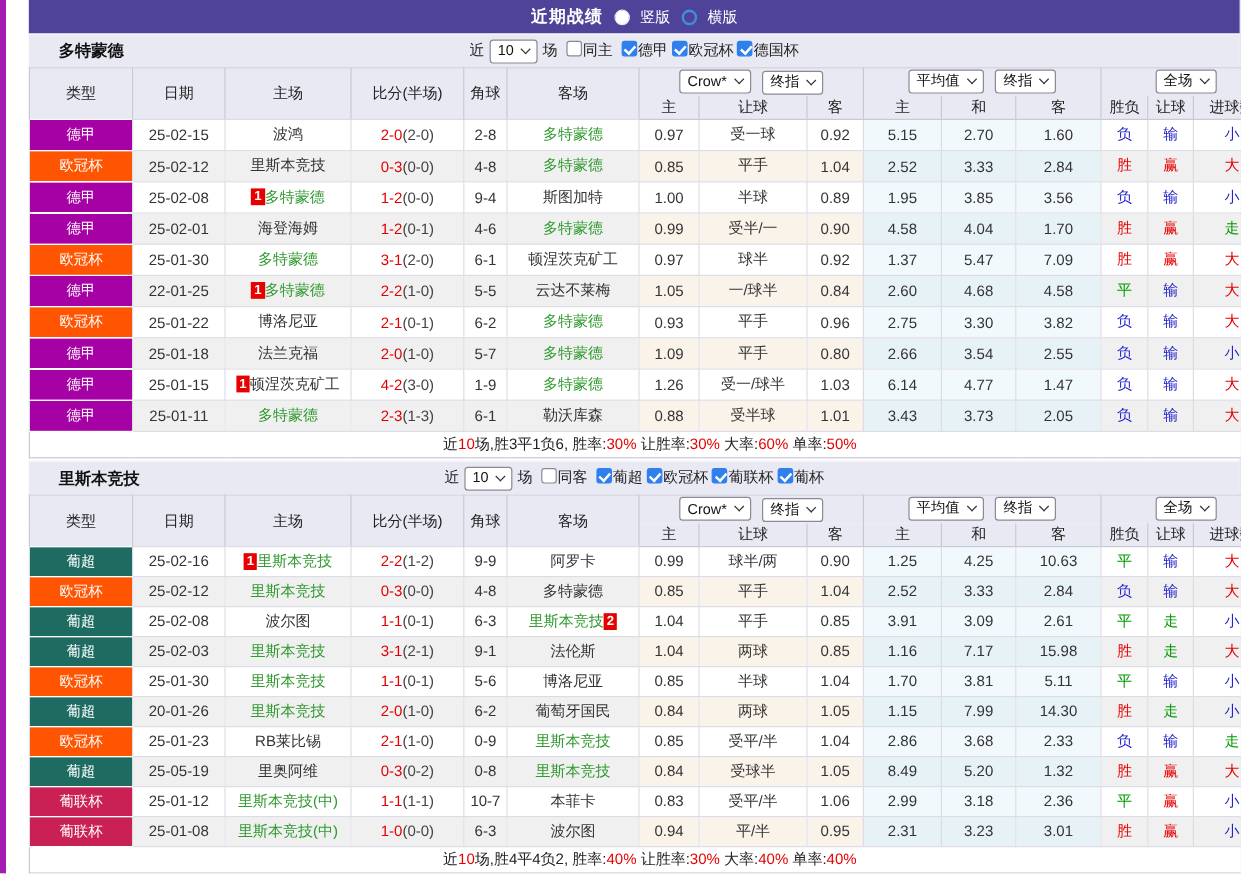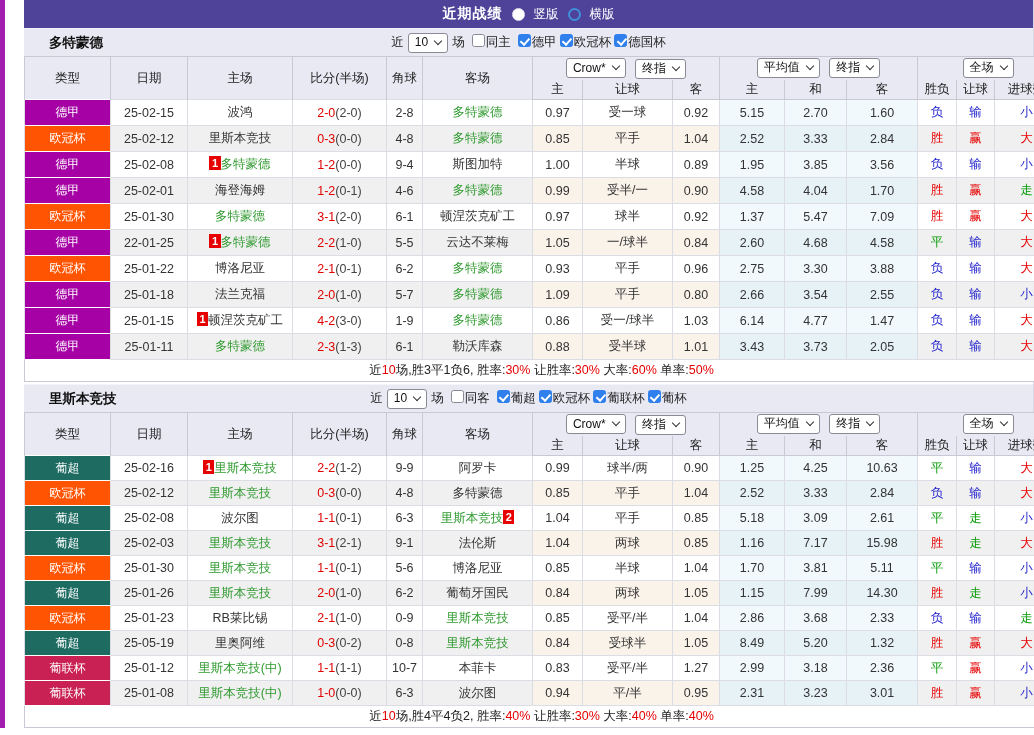--- a/index.html
+++ b/index.html
@@ -305,21 +305,21 @@
     <td class="c-plain">25-01-22</td>
     <td class="c-plain team-cell"><span>博洛尼亚</span></td>
     <td class="c-plain"><span class="score-main">2-1</span><span class="score-half">(0-1)</span></td>
     <td class="c-plain">6-2</td>
     <td class="c-plain team-cell"><span class="green">多特蒙德</span></td>
     <td class="c-crow">0.93</td>
     <td class="c-crow">平手</td>
     <td class="c-crow">0.96</td>
     <td class="c-avg">2.75</td>
     <td class="c-avg">3.30</td>
-    <td class="c-avg">3.88</td>
+    <td class="c-avg">3.82</td>
     <td class="c-plain res" style="color: rgb(35, 35, 204);">负</td>
     <td class="c-plain res" style="color: rgb(35, 35, 204);">输</td>
     <td class="c-plain res" style="color: rgb(230, 0, 0);">大</td>
   </tr>
 
   <tr>
     <td class="type" style="background: rgb(165, 1, 165);">德甲</td>
     <td class="c-plain">25-01-18</td>
     <td class="c-plain team-cell"><span>法兰克福</span></td>
     <td class="c-plain"><span class="score-main">2-0</span><span class="score-half">(1-0)</span></td>
@@ -336,21 +336,21 @@
     <td class="c-plain res" style="color: rgb(35, 35, 204);">小</td>
   </tr>
 
   <tr>
     <td class="type" style="background: rgb(165, 1, 165);">德甲</td>
     <td class="c-plain">25-01-15</td>
     <td class="c-plain team-cell"><span class="badge">1</span><span>顿涅茨克矿工</span></td>
     <td class="c-plain"><span class="score-main">4-2</span><span class="score-half">(3-0)</span></td>
     <td class="c-plain">1-9</td>
     <td class="c-plain team-cell"><span class="green">多特蒙德</span></td>
-    <td class="c-crow">0.86</td>
+    <td class="c-crow">1.26</td>
     <td class="c-crow">受一/球半</td>
     <td class="c-crow">1.03</td>
     <td class="c-avg">6.14</td>
     <td class="c-avg">4.77</td>
     <td class="c-avg">1.47</td>
     <td class="c-plain res" style="color: rgb(35, 35, 204);">负</td>
     <td class="c-plain res" style="color: rgb(35, 35, 204);">输</td>
     <td class="c-plain res" style="color: rgb(230, 0, 0);">大</td>
   </tr>
 
@@ -503,21 +503,21 @@
   <tr>
     <td class="type" style="background: rgb(30, 107, 98);">葡超</td>
     <td class="c-plain">25-02-08</td>
     <td class="c-plain team-cell"><span>波尔图</span></td>
     <td class="c-plain"><span class="score-main">1-1</span><span class="score-half">(0-1)</span></td>
     <td class="c-plain">6-3</td>
     <td class="c-plain team-cell"><span class="green">里斯本竞技</span><span class="badge">2</span></td>
     <td class="c-crow">1.04</td>
     <td class="c-crow">平手</td>
     <td class="c-crow">0.85</td>
-    <td class="c-avg">5.18</td>
+    <td class="c-avg">3.91</td>
     <td class="c-avg">3.09</td>
     <td class="c-avg">2.61</td>
     <td class="c-plain res" style="color: rgb(0, 153, 0);">平</td>
     <td class="c-plain res" style="color: rgb(0, 153, 0);">走</td>
     <td class="c-plain res" style="color: rgb(35, 35, 204);">小</td>
   </tr>
 
   <tr>
     <td class="type" style="background: rgb(30, 107, 98);">葡超</td>
     <td class="c-plain">25-02-03</td>
@@ -549,21 +549,21 @@
     <td class="c-avg">1.70</td>
     <td class="c-avg">3.81</td>
     <td class="c-avg">5.11</td>
     <td class="c-plain res" style="color: rgb(0, 153, 0);">平</td>
     <td class="c-plain res" style="color: rgb(35, 35, 204);">输</td>
     <td class="c-plain res" style="color: rgb(35, 35, 204);">小</td>
   </tr>
 
   <tr>
     <td class="type" style="background: rgb(30, 107, 98);">葡超</td>
-    <td class="c-plain">25-01-26</td>
+    <td class="c-plain">20-01-26</td>
     <td class="c-plain team-cell"><span class="green">里斯本竞技</span></td>
     <td class="c-plain"><span class="score-main">2-0</span><span class="score-half">(1-0)</span></td>
     <td class="c-plain">6-2</td>
     <td class="c-plain team-cell"><span>葡萄牙国民</span></td>
     <td class="c-crow">0.84</td>
     <td class="c-crow">两球</td>
     <td class="c-crow">1.05</td>
     <td class="c-avg">1.15</td>
     <td class="c-avg">7.99</td>
     <td class="c-avg">14.30</td>
@@ -610,21 +610,21 @@
 
   <tr>
     <td class="type" style="background: rgb(201, 33, 83);">葡联杯</td>
     <td class="c-plain">25-01-12</td>
     <td class="c-plain team-cell"><span class="green">里斯本竞技(中)</span></td>
     <td class="c-plain"><span class="score-main">1-1</span><span class="score-half">(1-1)</span></td>
     <td class="c-plain">10-7</td>
     <td class="c-plain team-cell"><span>本菲卡</span></td>
     <td class="c-crow">0.83</td>
     <td class="c-crow">受平/半</td>
-    <td class="c-crow">1.27</td>
+    <td class="c-crow">1.06</td>
     <td class="c-avg">2.99</td>
     <td class="c-avg">3.18</td>
     <td class="c-avg">2.36</td>
     <td class="c-plain res" style="color: rgb(0, 153, 0);">平</td>
     <td class="c-plain res" style="color: rgb(230, 0, 0);">赢</td>
     <td class="c-plain res" style="color: rgb(35, 35, 204);">小</td>
   </tr>
 
   <tr>
     <td class="type" style="background: rgb(201, 33, 83);">葡联杯</td>

